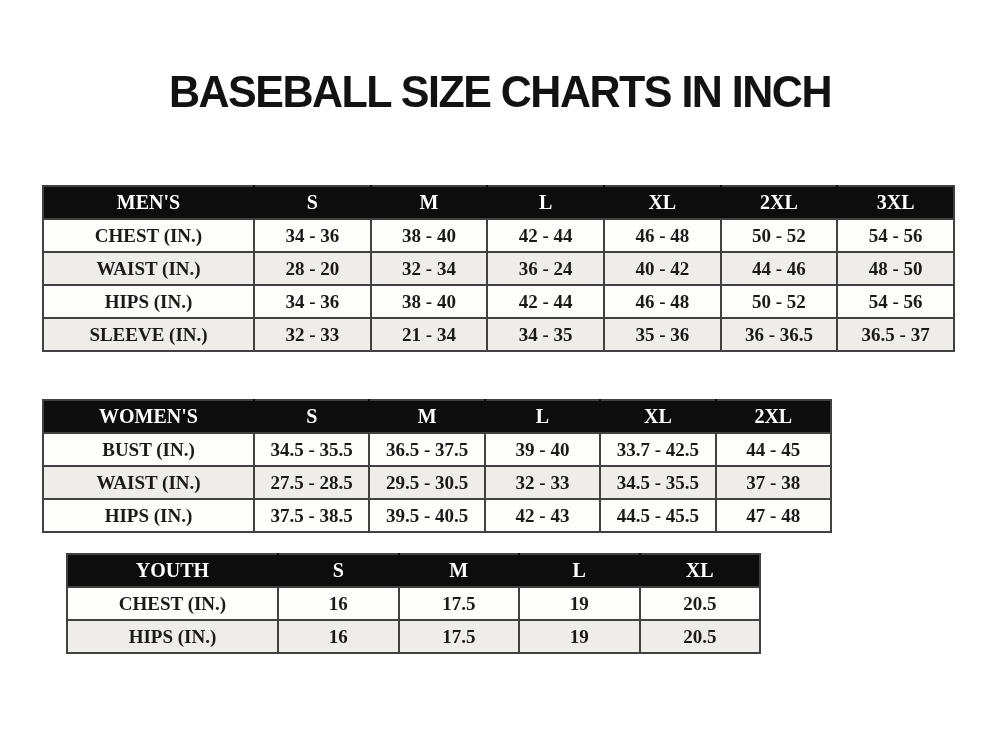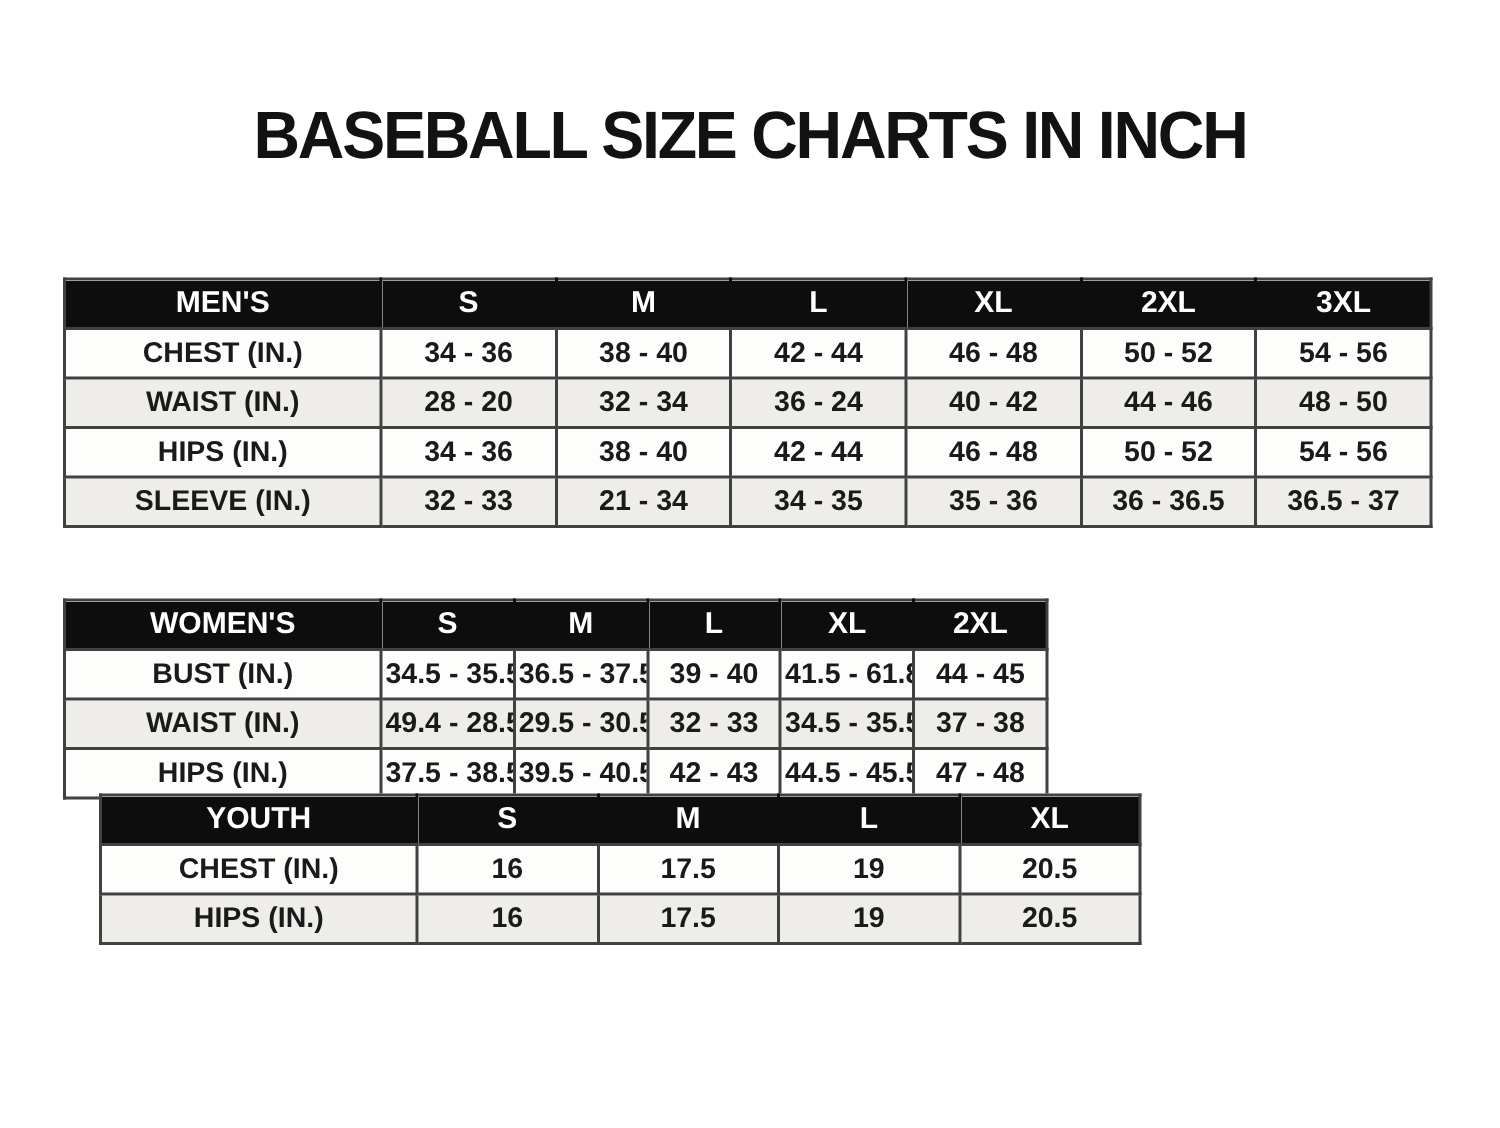--- a/index.html
+++ b/index.html
@@ -22,32 +22,32 @@
     width: 1000px;
     text-align: center;
     margin: 0;
     font-size: 43px;
     font-weight: bold;
     letter-spacing: -1.5px;
     color: var(--title-color, #121212);
     transform: scaleY(1.04);
     transform-origin: top center;
   }
-  .table-wrap { position: absolute; left: 42px; }
+  .table-wrap { position: absolute; left: 42px; font-family: Liberation Serif, serif; }
   #mens-table-wrap   { top: 185px; }
   #womens-table-wrap { top: 399px; }
-  #youth-table-wrap  { top: 529px; padding-left: 24px; }
+  #youth-table-wrap  { top: 553px; padding-left: 24px; }
 
   table.size-table {
     border-collapse: collapse;
     table-layout: fixed;
     background: var(--row-plain, #fdfdfc);
   }
   #mens-table-wrap   table.size-table { width: 913px; }
-  #womens-table-wrap table.size-table { width: 657px; border-radius: 12px; }
+  #womens-table-wrap table.size-table { width: 790px; border-radius: 12px; }
   #youth-table-wrap  table.size-table { width: 695px; }
 
   col.label-col { width: 211px; }
 
   table.size-table th,
   table.size-table td {
     border: 2px solid var(--border, #414141);
     height: 31px;
     padding: 0 2px;
     text-align: center;
@@ -160,26 +160,26 @@
             <th>XL</th>
             <th>2XL</th>
           </tr>
         </thead>
         <tbody>
           <tr>
             <th>BUST (IN.)</th>
             <td>34.5 - 35.5</td>
             <td>36.5 - 37.5</td>
             <td>39 - 40</td>
-            <td>41.5 - 61.8</td>
+            <td>33.7 - 42.5</td>
             <td>44 - 45</td>
           </tr>
           <tr class="alt">
             <th>WAIST (IN.)</th>
-            <td>49.4 - 28.5</td>
+            <td>27.5 - 28.5</td>
             <td>29.5 - 30.5</td>
             <td>32 - 33</td>
             <td>34.5 - 35.5</td>
             <td>37 - 38</td>
           </tr>
           <tr>
             <th>HIPS (IN.)</th>
             <td>37.5 - 38.5</td>
             <td>39.5 - 40.5</td>
             <td>42 - 43</td>

